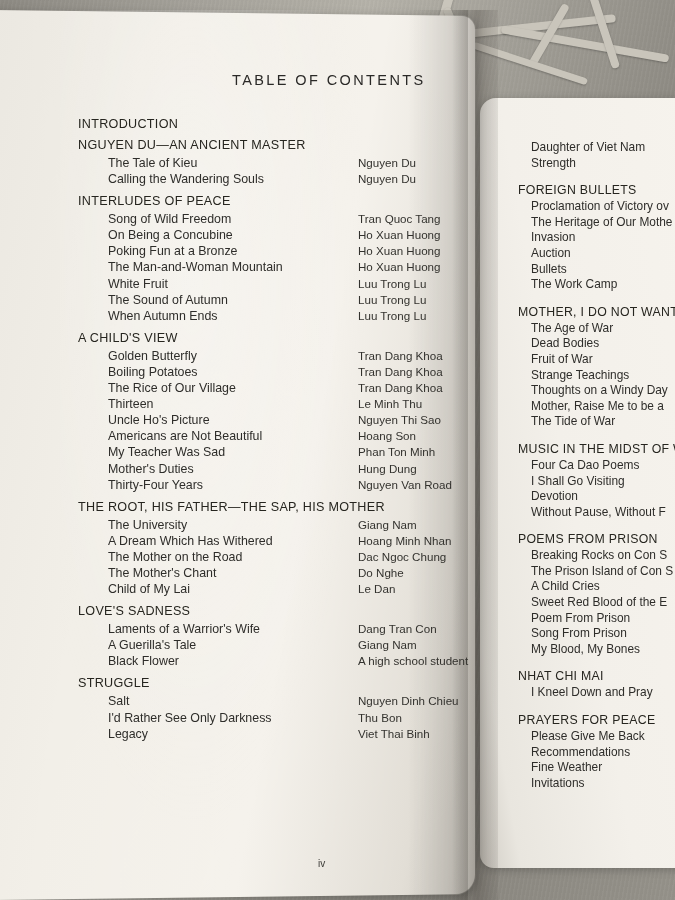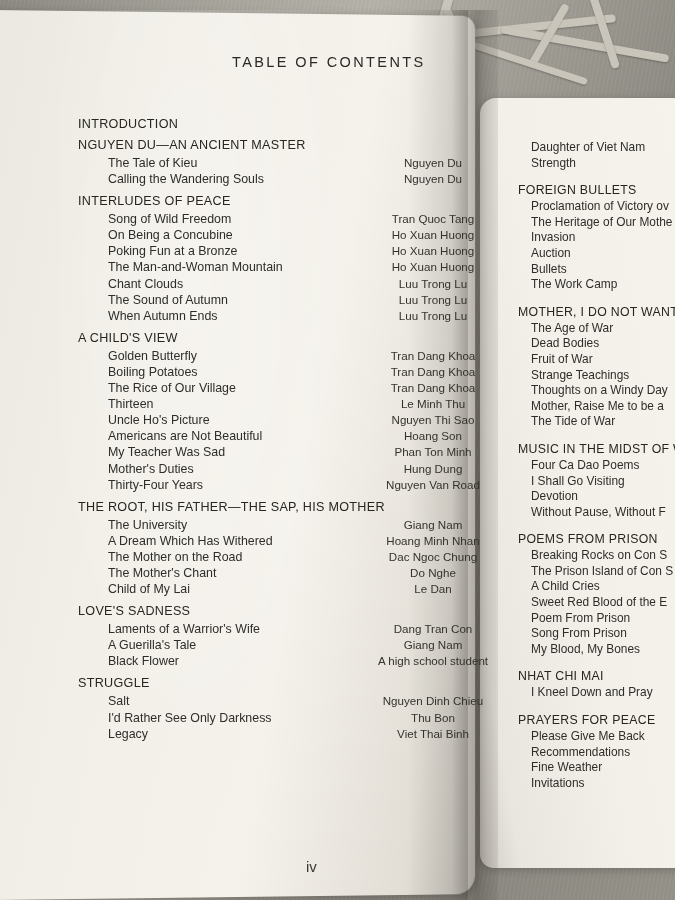--- a/index.html
+++ b/index.html
@@ -89,37 +89,36 @@
   
   .content {
     position: absolute;
     left: 0; top: 0;
     width: 490px; height: 890px;
     color: #2b2a28;
   }
   .toc-title {
     position: absolute;
     left: 232px;
-    top: 44px;
+    top: 62px;
     font-size: 14.5px;
     letter-spacing: 2.4px;
     color: #2a2927;
   }
   .col-titles {
     position: absolute;
     left: 78px;
     top: 100px;
     width: 290px;
   }
   .col-authors {
     position: absolute;
-    left: 368px;
+    left: 358px;
     top: 100px;
     width: 130px;
-    text-align: center;
   }
   .sect-head {
     font-size: 12.6px;
     letter-spacing: 0.3px;
     margin-top: 7px;
     margin-bottom: 3px;
     white-space: nowrap;
     color: #26251f;
   }
   .entry {
@@ -130,23 +129,23 @@
     color: #2e2d2a;
   }
   .author {
     font-size: 11.6px;
     line-height: 16.1px;
     white-space: nowrap;
     color: #33322e;
   }
   .folio {
     position: absolute;
-    left: 306px;
+    left: 318px;
     top: 848px;
-    font-size: 15px;
+    font-size: 10px;
     color: #3a3935;
   }
 
   
   .content-right {
     position: absolute;
     left: 480px; top: 88px;
     width: 210px; height: 770px;
     color: #2b2a28;
     overflow: hidden;
@@ -209,21 +208,21 @@
       <div class="col-titles">
           <div class="sect-head">INTRODUCTION</div>
           <div class="sect-head">NGUYEN DU—AN ANCIENT MASTER</div>
           <div class="entry">The Tale of Kieu</div>
           <div class="entry">Calling the Wandering Souls</div>
           <div class="sect-head">INTERLUDES OF PEACE</div>
           <div class="entry">Song of Wild Freedom</div>
           <div class="entry">On Being a Concubine</div>
           <div class="entry">Poking Fun at a Bronze</div>
           <div class="entry">The Man-and-Woman Mountain</div>
-          <div class="entry">Chant Clouds</div>
+          <div class="entry">White Fruit</div>
           <div class="entry">The Sound of Autumn</div>
           <div class="entry">When Autumn Ends</div>
           <div class="sect-head">A CHILD'S VIEW</div>
           <div class="entry">Golden Butterfly</div>
           <div class="entry">Boiling Potatoes</div>
           <div class="entry">The Rice of Our Village</div>
           <div class="entry">Thirteen</div>
           <div class="entry">Uncle Ho's Picture</div>
           <div class="entry">Americans are Not Beautiful</div>
           <div class="entry">My Teacher Was Sad</div>

